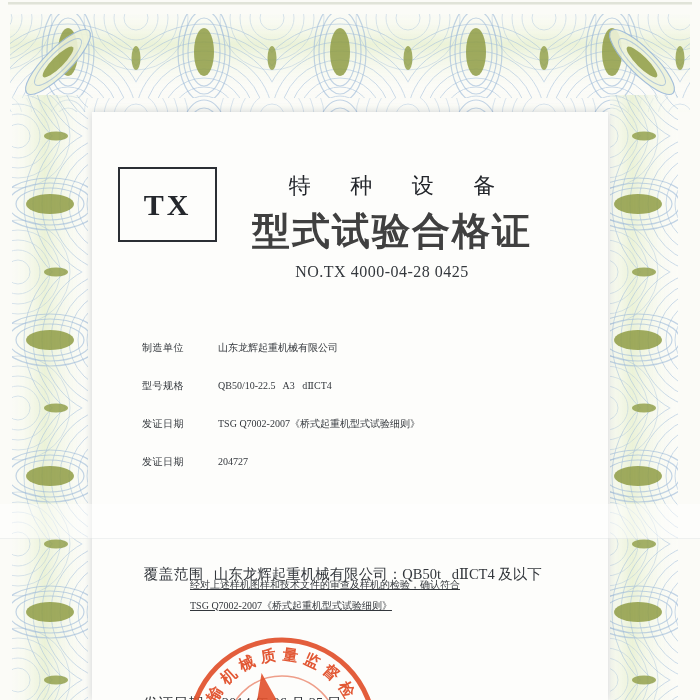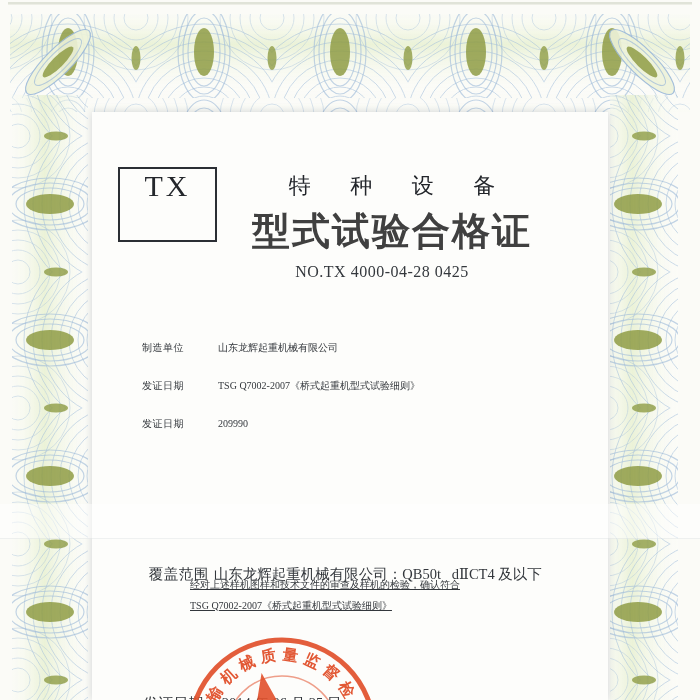--- a/index.html
+++ b/index.html
@@ -11,32 +11,32 @@
   }
   .border-art{position:absolute;left:0;top:0;}
   .panel{
     position:absolute;left:92px;top:112px;width:516px;height:588px;
     background:#fdfdfb;
     box-shadow:0 0 8px rgba(110,120,135,.30);
   }
   .tx-box{
     position:absolute;left:26px;top:55px;width:99px;height:75px;
     border:2px solid #2b2e34;box-sizing:border-box;
-    display:flex;justify-content:center;
-    font-size:30px;font-weight:normal;letter-spacing:3px;color:#24272c;
+    display:flex;align-items:center;justify-content:center;
+    font-size:30px;font-weight:bold;letter-spacing:3px;color:#24272c;
   }
   .titles{position:absolute;left:138px;top:42px;width:324px;text-align:center;}
   .cat-title{font-size:22px;letter-spacing:17px;text-indent:17px;color:#23262b;margin-top:17px;}
   .main-title{margin-top:5px;font-size:38px;font-weight:600;letter-spacing:2px;color:#404040;white-space:nowrap;}
   .cert-no{position:absolute;left:130px;top:151px;width:320px;text-align:center;font-size:16px;color:#34383d;letter-spacing:.5px;}
   .rows{position:absolute;left:30px;top:203px;}
   .row{height:22px;line-height:22px;margin-bottom:16px;font-size:10px;white-space:pre;color:#33373c;}
   .row .lab{display:inline-block;width:76px;letter-spacing:.5px;}
   .coverage{position:absolute;left:30px;top:429px;font-size:14.5px;white-space:pre;color:#33373c;line-height:22px;}
-  .coverage .lab{display:inline-block;width:70px;letter-spacing:.5px;text-align:center;}
+  .coverage .lab{display:inline-block;width:70px;letter-spacing:.5px;}
   .statement{position:absolute;left:98px;top:463px;width:420px;font-size:10px;line-height:20.5px;color:#33373c;text-decoration:underline;}
   .issue{position:absolute;left:30px;top:558px;font-size:14.5px;line-height:22px;white-space:pre;color:#33373c;}
   .issue .lab{display:inline-block;width:78px;letter-spacing:.5px;}
   .fold{
     position:absolute;left:0;top:504px;width:700px;height:34px;
     background:rgba(255,255,255,.48);
     border-bottom:1px solid rgba(150,160,172,.14);
     pointer-events:none;
   }
   .seal{position:absolute;left:170px;top:630px;width:230px;height:70px;}
@@ -156,24 +156,27 @@
       <div class="main-title">型式试验合格证</div>
     </div>
 
     <div class="cert-no">NO.TX 4000-04-28 0425</div>
 
     <div class="rows">
       <div class="row">
         <span class="lab">制造单位</span><span class="val">山东龙辉起重机械有限公司</span>
       </div>
       <div class="row">
+        <span class="lab">型号规格</span><span class="val">QB50/10-22.5   A3   dⅡCT4</span>
+      </div>
+      <div class="row">
         <span class="lab">发证日期</span><span class="val">TSG Q7002-2007《桥式起重机型式试验细则》</span>
       </div>
       <div class="row">
-        <span class="lab">发证日期</span><span class="val">209990</span>
+        <span class="lab">发证日期</span><span class="val">204727</span>
       </div>
     </div>
 
     <div class="coverage">
       <span class="lab">覆盖范围</span><span class="val">山东龙辉起重机械有限公司：QB50t   dⅡCT4 及以下</span>
     </div>
 
     <div class="statement">
       <div>经对上述样机图样和技术文件的审查及样机的检验，确认符合</div>
       <div>TSG Q7002-2007《桥式起重机型式试验细则》</div>

